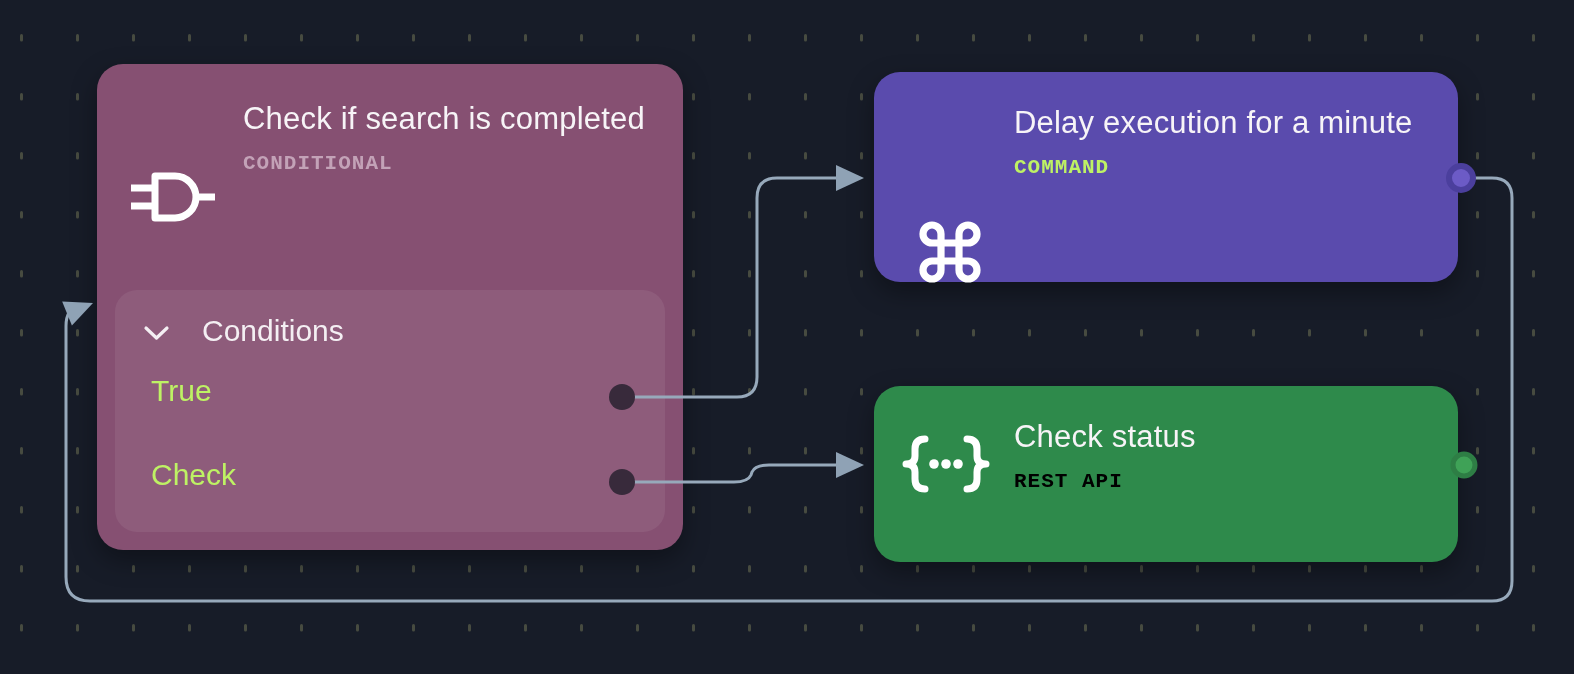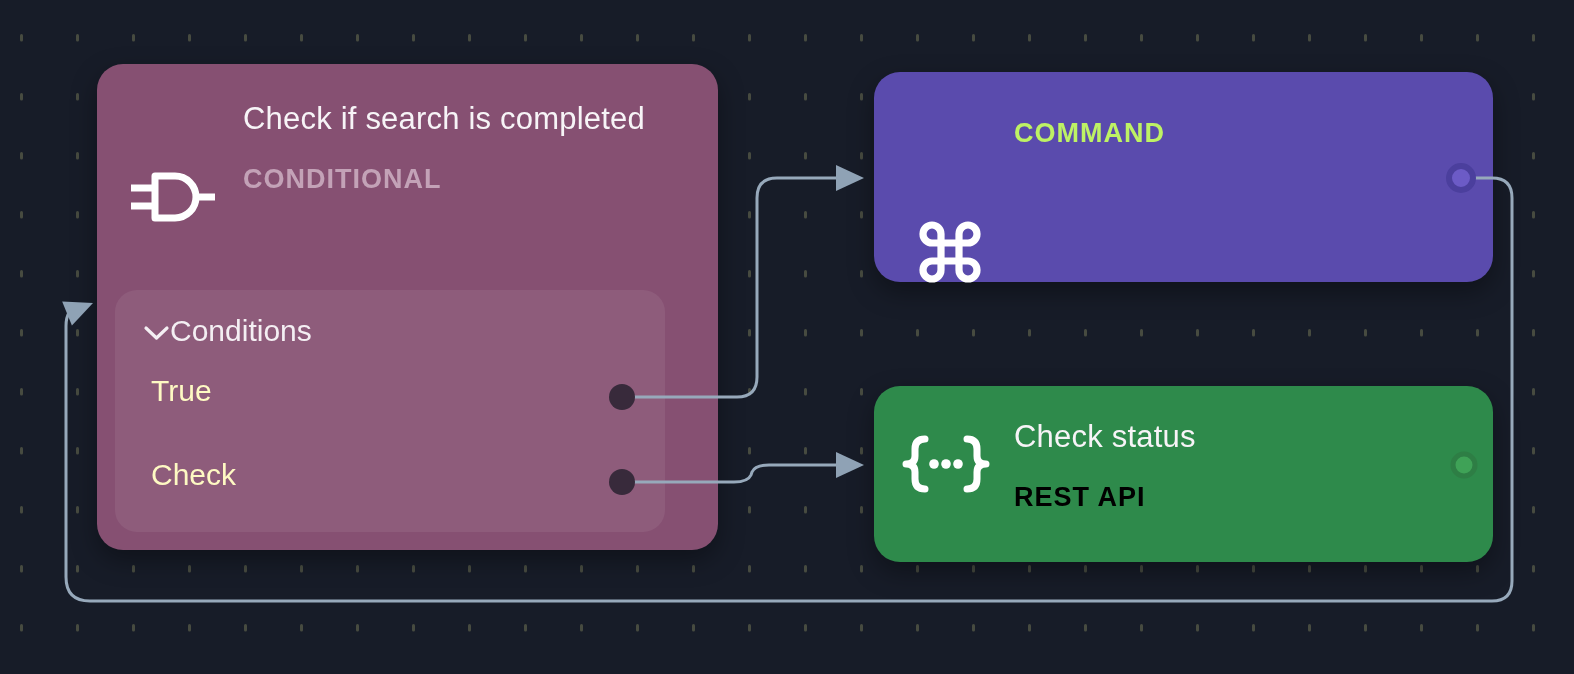--- a/index.html
+++ b/index.html
@@ -11,21 +11,20 @@
   }
   .layer{position:absolute;left:0;top:0;width:100%;height:100%;}
   .grid-svg{z-index:0;}
   .overlay-svg{z-index:2;pointer-events:none;}
 
   .node{
     position:absolute;
     border-radius:26px;
     z-index:1;
     box-shadow:0 10px 26px rgba(0,0,0,0.35);
-    padding-left:35px;
   }
   #node-conditional{left:97px;top:64px;width:586px;height:486px;}
   #node-command{left:874px;top:72px;width:584px;height:210px;}
   #node-rest{left:874px;top:386px;width:584px;height:176px;}
 
   .icon{display:inline-block;line-height:0;}
   .gate-icon{position:absolute;left:30px;top:144px;transform:translateY(-50%);}
   #node-conditional .gate-icon{top:106px;transform:none;}
   .cmd-icon{position:absolute;left:38px;top:144px;}
   .braces-icon{position:absolute;left:24px;top:48px;}
@@ -36,43 +35,44 @@
   #node-rest .headtext{left:140px;top:26px;width:400px;}
 
   .node-title{
     color:#f7f4f7;
     font-size:31px;
     line-height:50px;
     font-weight:400;
     letter-spacing:0.2px;
   }
   .node-type{
-    margin-top:20px;
-    font-size:27px;
+    margin-top:8px;
+    font-size:21px;
     font-weight:700;
     letter-spacing:1px;
+    font-family:Liberation Mono, monospace;
   }
 
   .cond-panel{
     position:absolute;
     left:18px;top:226px;
     width:550px;height:242px;
     border-radius:22px;
     background:rgba(255,255,255,0.07);
   }
   .cond-panel-header{
     position:absolute;left:28px;top:24px;
-    display:flex;align-items:center;gap:0;
+    display:flex;align-items:center;gap:32px;
     color:#f4eff3;
     font-size:30px;
   }
   .chevron-wrap{margin-top:4px;}
   .cond-output{
     position:absolute;left:36px;
-    color:#fef9c3;
+    color:#bef264;
     font-size:30px;
   }
   .out-0{top:84px;}
   .out-1{top:168px;}
 </style>
 </head>
 <body>
 
 <div class="canvas" style="background-color: rgb(23, 28, 40);">
 
@@ -116,20 +116,21 @@
     </div>
   </div>
 
   <div class="node" id="node-command" style="background-color: rgb(90, 75, 173);">
     <span class="icon cmd-icon">
       <svg width="76" height="72" viewBox="0 0 24 24" fill="none">
         <path d="M15 6v12a3 3 0 1 0 3-3H6a3 3 0 1 0 3 3V6a3 3 0 1 0-3 3h12a3 3 0 1 0-3-3" stroke="#ffffff" stroke-width="2.4" stroke-linecap="round" stroke-linejoin="round"></path>
       </svg>
     </span>
     <div class="headtext">
+      <div class="node-title">Delay execution for a minute</div>
       <div class="node-type" style="color: #bef264;">COMMAND</div>
     </div>
   </div>
 
   <div class="node" id="node-rest" style="background-color: rgb(46, 138, 75);">
     <span class="icon braces-icon">
       <svg width="96" height="60" viewBox="0 0 96 60" fill="none">
         <path d="M27 5 Q17 5 17 15 V22 Q17 30 8 30 Q17 30 17 38 V45 Q17 55 27 55" stroke="#ffffff" stroke-width="7" stroke-linecap="round" stroke-linejoin="round"></path>
         <path d="M69 5 Q79 5 79 15 V22 Q79 30 88 30 Q79 30 79 38 V45 Q79 55 69 55" stroke="#ffffff" stroke-width="7" stroke-linecap="round" stroke-linejoin="round"></path>
         <circle cx="36" cy="30" r="4.8" fill="#ffffff"></circle>

